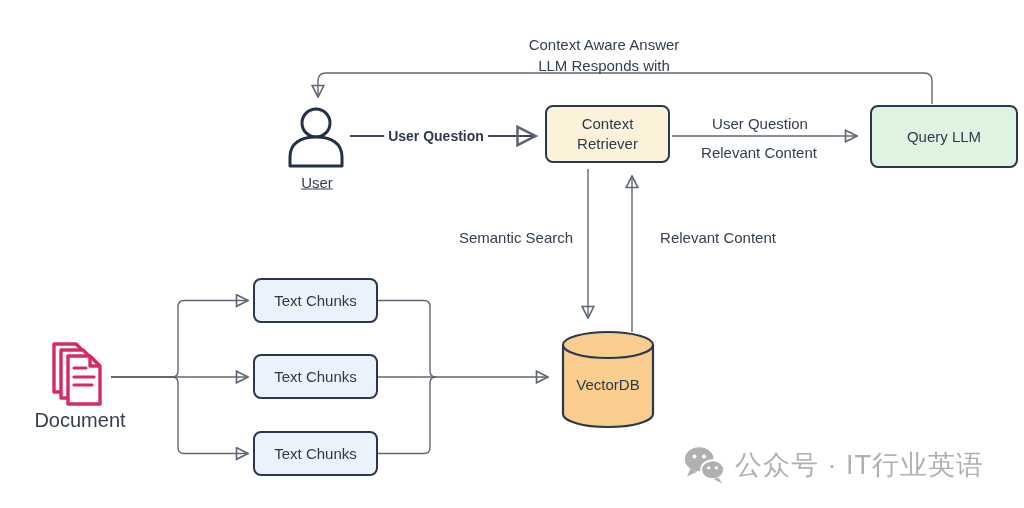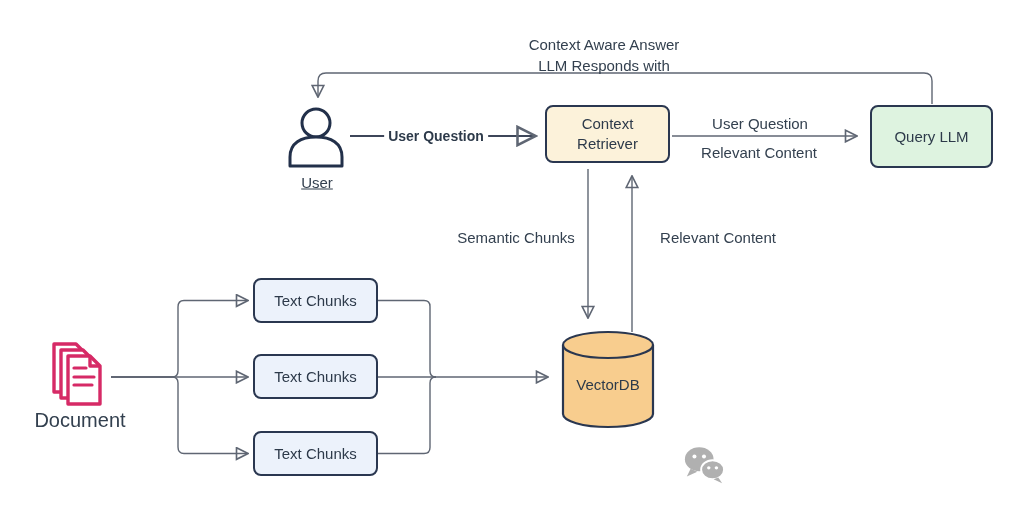--- a/index.html
+++ b/index.html
@@ -39,21 +39,21 @@
     display: flex;
     flex-direction: column;
     align-items: center;
     justify-content: center;
     font-size: 15px;
     line-height: 20px;
     color: #2d3a4a;
     text-align: center;
   }
   .node-retriever { left: 545px; top: 105px; width: 125px; height: 58px; background: #fcf2da; }
-  .node-queryllm  { left: 870px; top: 105px; width: 123px; height: 63px; background: #def3e0; }
+  .node-queryllm  { left: 870px; top: 105px; width: 148px; height: 63px; background: #def3e0; }
   .node-chunk     { width: 125px; height: 45px; background: #ecf2fb; left: 253px; justify-content: center; }
   .node-chunk.c0  { top: 278px; }
   .node-chunk.c1  { top: 354px; }
   .node-chunk.c2  { top: 431px; }
 
   .edge-label {
     position: absolute;
     transform: translate(-50%, -50%);
     font-size: 15px;
     color: #33404f;
@@ -152,21 +152,21 @@
     <div>Retriever</div>
   </div>
 
   <span class="edge-label" style="left:760px; top:123px;">User Question</span>
   <span class="edge-label" style="left:759px; top:152px;">Relevant Content</span>
 
   <div class="node node-queryllm">
     <div>Query LLM</div>
   </div>
 
-  <span class="edge-label" style="left:516px; top:237px;">Semantic Chunks</span>
+  <span class="edge-label" style="left:516px; top:237px;">Semantic Search</span>
   <span class="edge-label" style="left:718px; top:237px;">Relevant Content</span>
 
   <div class="vectordb">
     <svg class="cyl" width="94" height="99" viewBox="0 0 94 99">
       <path d="M2,15 L2,84 A45,13 0 0 0 92,84 L92,15" fill="#f8cd8e" stroke="#2a3750" stroke-width="2.2"></path>
       <ellipse cx="47" cy="15" rx="45" ry="13" fill="#f8cd8e" stroke="#2a3750" stroke-width="2.2"></ellipse>
     </svg>
     <span class="label">VectorDB</span>
   </div>
 
@@ -203,15 +203,16 @@
       </g>
       <circle cx="12" cy="11" r="2.1" fill="#ffffff"></circle>
       <circle cx="22" cy="11" r="2.1" fill="#ffffff"></circle>
       <g fill="#b0b0b0" stroke="#ffffff" stroke-width="2">
         <ellipse cx="31" cy="25" rx="12" ry="10"></ellipse>
       </g>
       <polygon points="37,33 41,39 32,35" fill="#b0b0b0"></polygon>
       <circle cx="27" cy="23" r="1.8" fill="#ffffff"></circle>
       <circle cx="35" cy="23" r="1.8" fill="#ffffff"></circle>
     </svg>
+    <span class="wm-text">公众号 · IT行业英语</span>
   </div>
 
 </div>
 
 </body></html>

